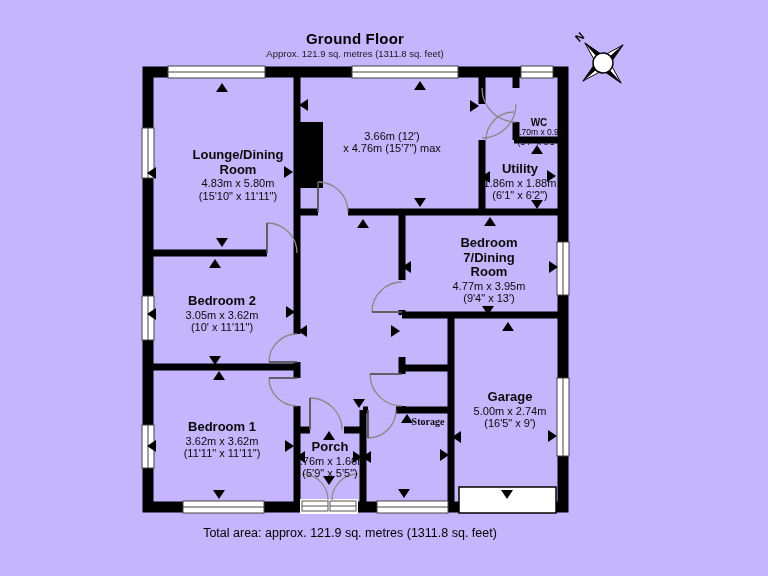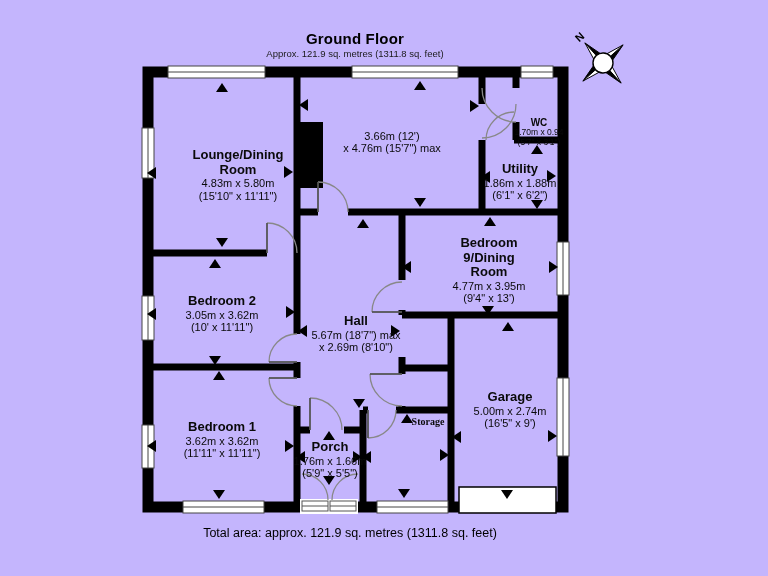--- a/index.html
+++ b/index.html
@@ -209,36 +209,31 @@
     <div class="room-dim">(5'7" x 3'1")</div>
   </div>
 
   <div class="room-label" style="left:472px;top:162px;width:96px;">
     <div class="room-name">Utility</div>
     <div class="room-dim">1.86m x 1.88m</div>
     <div class="room-dim">(6'1" x 6'2")</div>
   </div>
 
   <div class="room-label" style="left:449px;top:236px;width:80px;">
-    <div class="room-name">Bedroom 9/Dining Room</div>
+    <div class="room-name">Bedroom 7/Dining Room</div>
     <div class="room-dim">4.77m x 3.95m</div>
     <div class="room-dim">(9'4" x 13')</div>
   </div>
 
   <div class="room-label" style="left:162px;top:294px;width:120px;">
     <div class="room-name">Bedroom 2</div>
     <div class="room-dim">3.05m x 3.62m</div>
     <div class="room-dim">(10' x 11'11")</div>
   </div>
 
-  <div class="room-label" style="left:291px;top:314px;width:130px;">
-    <div class="room-name">Hall</div>
-    <div class="room-dim">5.67m (18'7") max</div>
-    <div class="room-dim">x 2.69m (8'10")</div>
-  </div>
 
   <div class="room-label" style="left:157px;top:420px;width:130px;">
     <div class="room-name">Bedroom 1</div>
     <div class="room-dim">3.62m x 3.62m</div>
     <div class="room-dim">(11'11" x 11'11")</div>
   </div>
 
   <div class="room-label" style="left:289px;top:440px;width:82px;text-align:center;">
     <div class="room-name">Porch</div>
     <div class="room-dim">1.76m x 1.66m</div>

